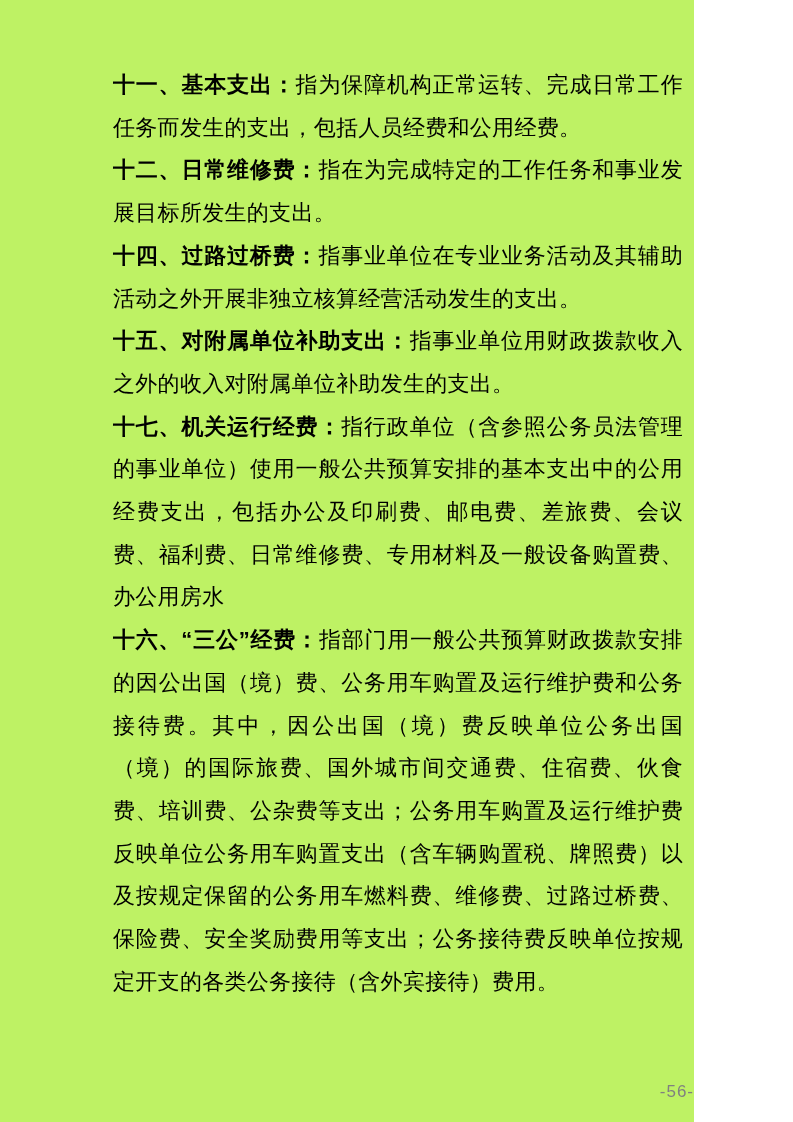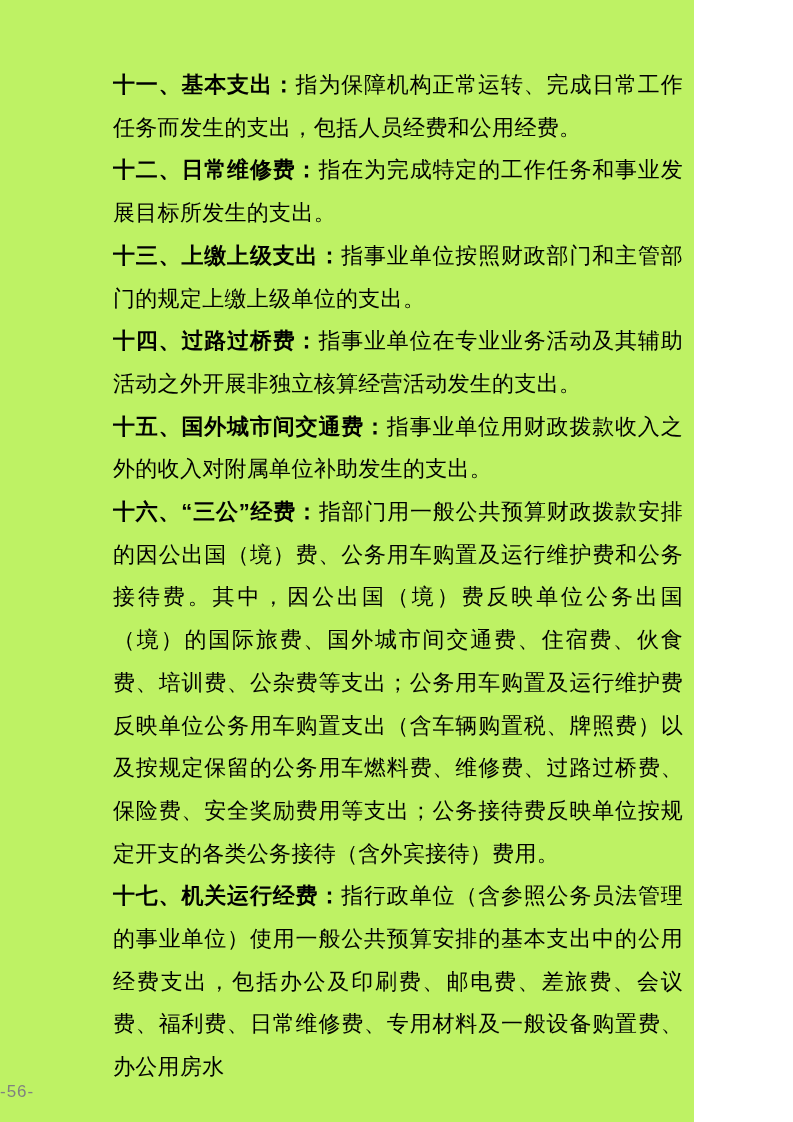--- a/index.html
+++ b/index.html
@@ -29,43 +29,42 @@
   }
   .term {
     font-weight: bold;
     font-family: "Liberation Sans", "DejaVu Sans", sans-serif;
   }
   .footer {
     position: absolute;
     left: 0;
     top: 1082px;
     width: 100%;
-    text-align: left;
+    text-align: right;
     font-family: "Liberation Sans", "DejaVu Sans", sans-serif;
     font-size: 17px;
     color: #808080;
     letter-spacing: 1px;
   }
 </style>
 </head>
 <body>
 
 <div class="page">
   <div class="content">
 
     <p class="para"><span class="term">十一、基本支出：</span><span class="body-text">指为保障机构正常运转、完成日常工作任务而发生的支出，包括人员经费和公用经费。</span></p>
 
     <p class="para"><span class="term">十二、日常维修费：</span><span class="body-text">指在为完成特定的工作任务和事业发展目标所发生的支出。</span></p>
 
-    <p class="para"><span class="term">十三、上缴上级支出：</span><span class="body-text">指事业单位按照财政部门和主管部门的规定上缴上级单位的支出。</span></p>
 
     <p class="para"><span class="term">十四、过路过桥费：</span><span class="body-text">指事业单位在专业业务活动及其辅助活动之外开展非独立核算经营活动发生的支出。</span></p>
 
-    <p class="para"><span class="term">十五、国外城市间交通费：</span><span class="body-text">指事业单位用财政拨款收入之外的收入对附属单位补助发生的支出。</span></p>
+    <p class="para"><span class="term">十五、对附属单位补助支出：</span><span class="body-text">指事业单位用财政拨款收入之外的收入对附属单位补助发生的支出。</span></p>
+
+    <p class="para"><span class="term">十七、机关运行经费：</span><span class="body-text">指行政单位（含参照公务员法管理的事业单位）使用一般公共预算安排的基本支出中的公用经费支出，包括办公及印刷费、邮电费、差旅费、会议费、福利费、日常维修费、专用材料及一般设备购置费、办公用房水</span></p>
 
     <p class="para"><span class="term">十六、“三公”经费：</span><span class="body-text">指部门用一般公共预算财政拨款安排的因公出国（境）费、公务用车购置及运行维护费和公务接待费。其中，因公出国（境）费反映单位公务出国（境）的国际旅费、国外城市间交通费、住宿费、伙食费、培训费、公杂费等支出；公务用车购置及运行维护费反映单位公务用车购置支出（含车辆购置税、牌照费）以及按规定保留的公务用车燃料费、维修费、过路过桥费、保险费、安全奖励费用等支出；公务接待费反映单位按规定开支的各类公务接待（含外宾接待）费用。</span></p>
-
-    <p class="para"><span class="term">十七、机关运行经费：</span><span class="body-text">指行政单位（含参照公务员法管理的事业单位）使用一般公共预算安排的基本支出中的公用经费支出，包括办公及印刷费、邮电费、差旅费、会议费、福利费、日常维修费、专用材料及一般设备购置费、办公用房水</span></p>
 
   </div>
 
   <div class="footer">-56-</div>
 </div>
 
 </body></html>

